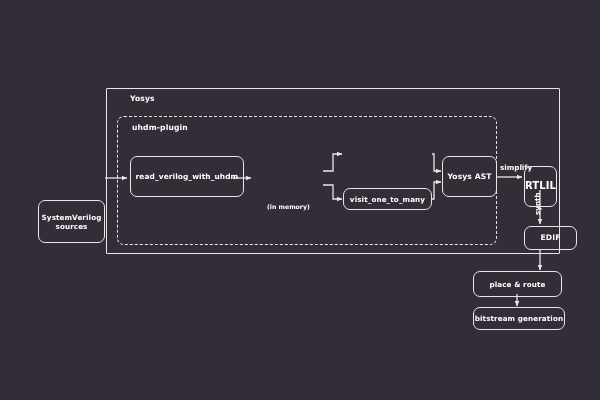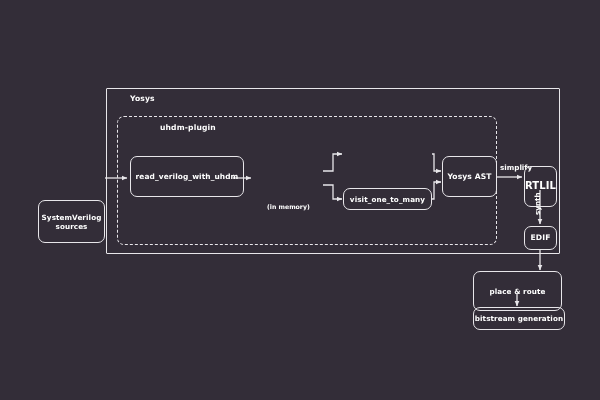--- a/index.html
+++ b/index.html
@@ -83,21 +83,21 @@
 </style>
 </head>
 <body>
 
 <div id="canvas">
 
   <div class="group-solid" style="left:106px; top:88px; width:454px; height:166px;"></div>
   <div class="grp-label" style="left:130px; top:94px;">Yosys</div>
 
   <div class="group-dashed" style="left:117px; top:116px; width:380px; height:129px;"></div>
-  <div class="grp-label" style="left:132px; top:123px;margin-left:28px;">uhdm-plugin</div>
+  <div class="grp-label" style="left:132px; top:123px;">uhdm-plugin</div>
 
   <svg class="layer" xmlns="http://www.w3.org/2000/svg">
     <defs>
       <marker id="ah" markerWidth="6" markerHeight="6" refX="5.2" refY="3" orient="auto" markerUnits="userSpaceOnUse">
         <path d="M0,0.6 L5.4,3 L0,5.4 z" fill="#e8e6ea"></path>
       </marker>
     </defs>
     <g stroke="#e8e6ea" stroke-width="1.3" fill="none">
 
       <path d="M105,178 L127,178" marker-end="url(#ah)"></path>
@@ -145,25 +145,25 @@
     </div>
 
   <div class="edge-label" style="left:500px; top:163px;">simplify</div>
 
   <div class="node" style="left:524px; top:166px; width:33px; height:41px; font-size:10px;">
       <span>RTLIL</span>
     </div>
 
   <div class="edge-label rot" style="left:533px; top:215px;">synth</div>
 
-  <div class="node" style="left:524px; top:226px; width:33px; height:24px; font-size:7.6px;">
+  <div class="node" style="left:524px; top:226px; width:53px; height:24px; font-size:7.6px;">
       <span>EDIF</span>
     </div>
 
-  <div class="node" style="left:473px; top:271px; width:89px; height:40px; font-size:7.2px;text-align:center;">
+  <div class="node" style="left:473px; top:271px; width:89px; height:26px; font-size:7.2px;text-align:center;">
       <span>place &amp; route</span>
     </div>
 
   <div class="node" style="left:473px; top:307px; width:92px; height:23px; font-size:7.2px;">
       <span>bitstream generation</span>
     </div>
 
 </div>
 
 </body></html>

